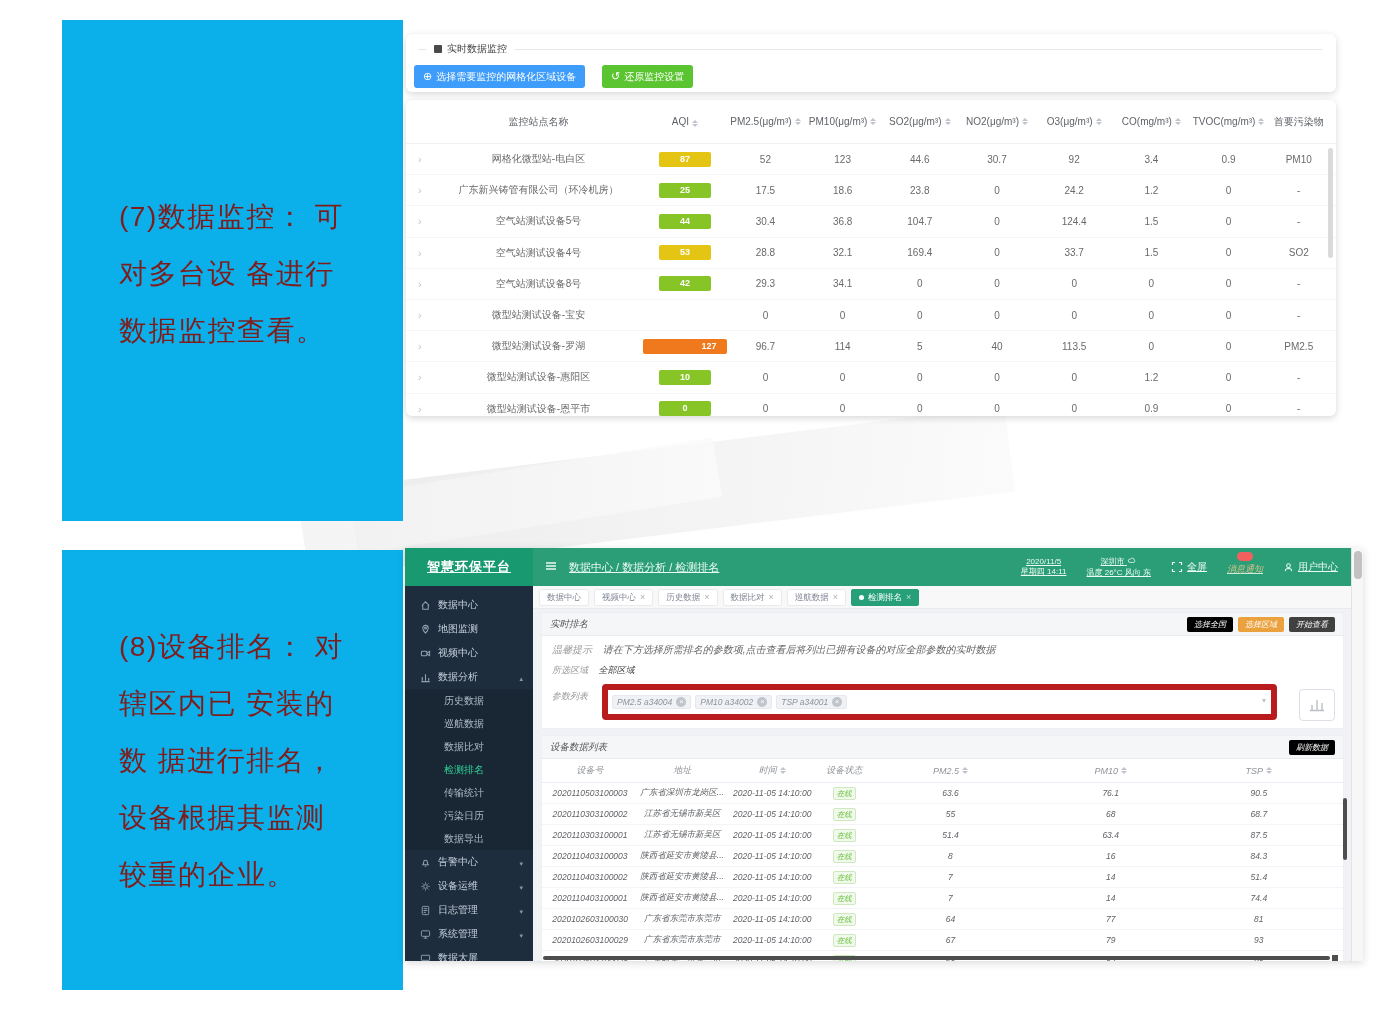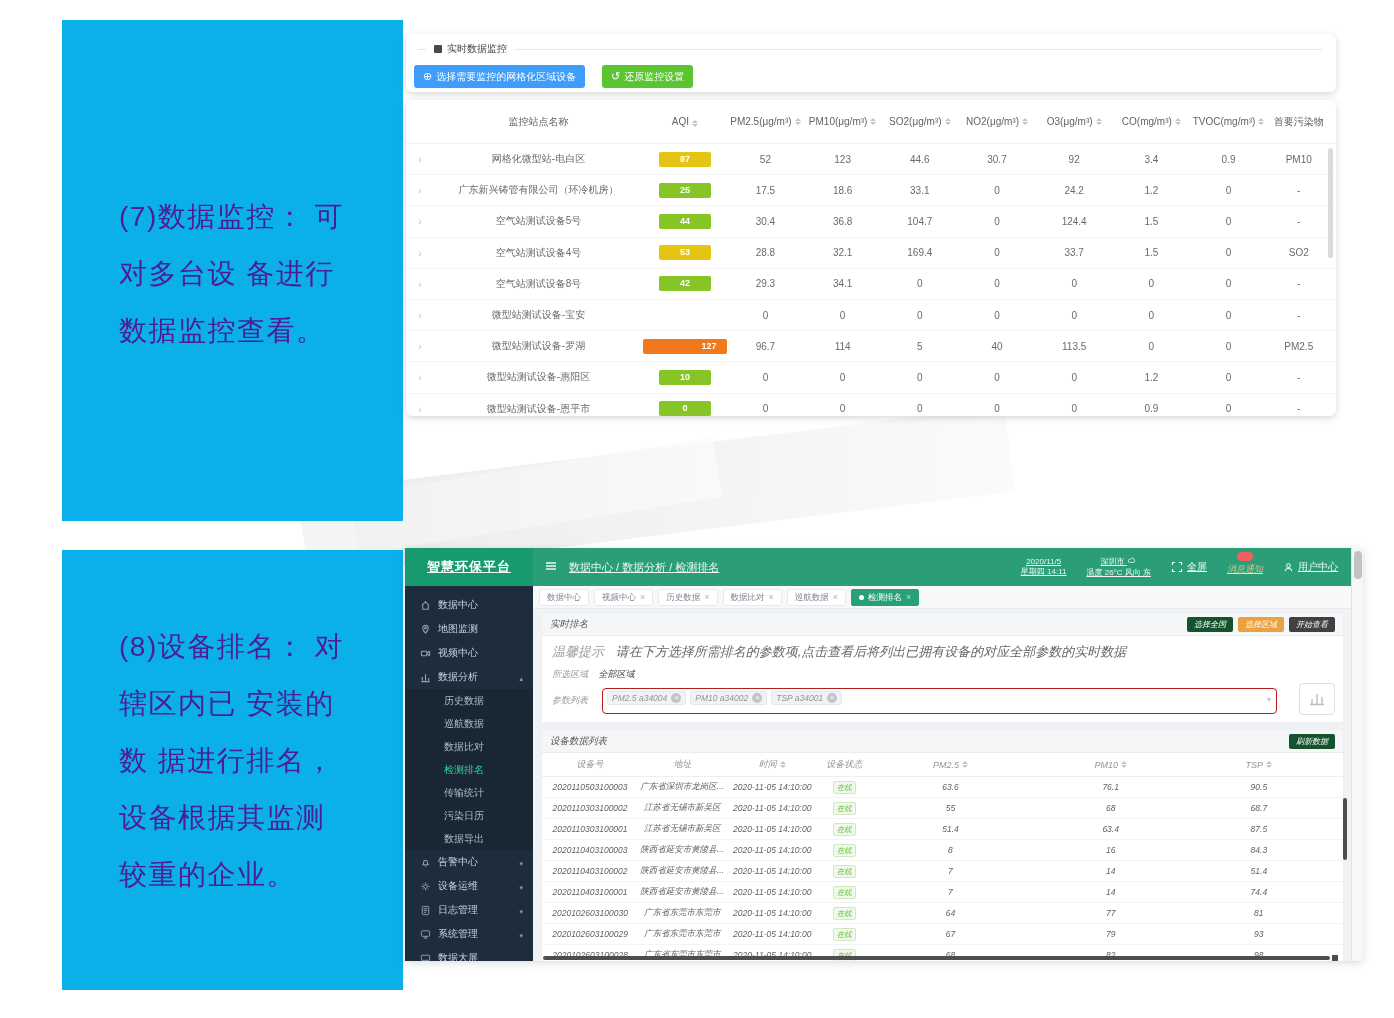--- a/index.html
+++ b/index.html
@@ -7,21 +7,21 @@
         font-family:"Liberation Sans","DejaVu Sans",sans-serif;}
 
   
   .swoosh{position:absolute;left:352px;top:446px;width:660px;height:86px;
           background:linear-gradient(100deg,#e9e9e9 0%,#f3f3f3 60%,#fafafa 100%);
           transform:rotate(-7deg);opacity:.85;}
   .swoosh2{position:absolute;left:300px;top:470px;width:420px;height:60px;
            background:linear-gradient(100deg,#f1f1f1,#fbfbfb);transform:rotate(-9deg);opacity:.8;}
 
   
-  .cap{position:absolute;background:#0bb0ea;color:#4c1d95;box-sizing:border-box;}
+  .cap{position:absolute;background:#0bb0ea;color:#7f1d1d;box-sizing:border-box;}
   #cap1{left:62px;top:20px;width:341px;height:501px;padding:168px 0 0 57px;}
   #cap2{left:62px;top:550px;width:341px;height:440px;padding:68px 0 0 57px;}
   .cap-line{font-size:28px;line-height:57px;letter-spacing:1.5px;font-weight:400;white-space:nowrap;}
 
   
   #shot1{position:absolute;left:404px;top:26px;width:936px;height:392px;}
   .cardA{position:absolute;left:2px;top:8px;width:930px;height:58px;background:#fff;
          border-radius:6px;box-shadow:0 2px 7px rgba(0,0,0,.16);}
   .legend-line{position:absolute;left:12px;right:14px;top:15px;border-top:1px solid #e6e6e6;}
   .legend-label{position:absolute;left:20px;top:8px;background:#fff;padding:0 8px;font-size:10px;
@@ -96,34 +96,34 @@
   .tab.active{background:#27a07a;border-color:#27a07a;color:#fff;}
   .tab .dot{width:5px;height:5px;border-radius:50%;background:#fff;}
   .tab-x{opacity:.65;}
   .tab-x::before{content:"×";font-size:9px;}
 
   .panel{margin:3px 8px 0;background:#fff;border:1px solid #eceff3;border-radius:2px;font-style:italic;}
   .panel-hd{height:22px;background:#f5f6f7;border-bottom:1px solid #e9ecef;display:flex;
             align-items:center;padding:0 8px;font-size:9.5px;color:#555;}
   .panel-hd .sp{margin-left:auto;display:flex;gap:5px;}
   .pill{height:15px;line-height:15px;padding:0 7px;border-radius:2px;color:#fff;font-size:8px;white-space:nowrap;}
-  .pill.red{background:#14532d;}
+  .pill.red{background:#000000;}
   .pill.orange{background:#eba23e;}
   .pill.green{background:#404040;}
 
   .p1-body{position:relative;padding:5px 10px 8px;background:#fff;}
-  .tip-row{font-size:13px;margin:2px 0 7px;white-space:nowrap;overflow:hidden;}
+  .tip-row{font-size:10px;margin:2px 0 7px;white-space:nowrap;overflow:hidden;}
   .lab{color:#9a9a9a;margin-right:8px;}
   .txt{color:#666;}
   .region-row{font-size:9px;margin-bottom:7px;}
   .region-row .val{color:#444;}
   .param-row{display:flex;align-items:flex-start;font-size:9px;padding-right:56px;}
   .param-row .lab{flex:none;padding-top:6px;width:42px;}
-  .select{flex:1;min-height:20px;border:1px solid #b91c1c;border-radius:4px;background:#fff;
-          display:flex;align-items:flex-start;flex-wrap:wrap;gap:4px;padding:2px 18px 2px 4px;position:relative;}
+  .select{flex:1;min-height:20px;border:6px solid #b91c1c;border-radius:4px;background:#fff;
+          display:flex;align-items:center;flex-wrap:wrap;gap:4px;padding:2px 18px 2px 4px;position:relative;}
   .sel-caret{position:absolute;right:5px;top:5px;color:#c0c4cc;}
   .sel-caret::before{content:"▾";font-size:8px;}
   .ptag{background:#f0f2f5;border:1px solid #e6e8eb;border-radius:2px;padding:1px 4px;color:#8f949b;
         font-size:8.5px;display:inline-flex;align-items:center;gap:4px;}
   .ptag-x{width:10px;height:10px;border-radius:50%;background:#c0c4cc;color:#fff;font-size:8px;
           line-height:10px;text-align:center;}
   .ptag-x::before{content:"×";}
   .chart-btn{position:absolute;right:8px;bottom:7px;width:34px;height:30px;border:1px solid #dcdfe6;
              border-radius:4px;background:#fff;display:flex;align-items:center;justify-content:center;color:#b9bfc7;}
 
@@ -268,21 +268,21 @@
             <div class="mc c-pri">PM10</div>
           </div>
           <div class="mrow">
             <div class="mc c-exp expand"></div>
             <div class="mc c-name">广东新兴铸管有限公司（环冷机房）</div>
             <div class="mc c-aqi">
               <span class="badge green">25</span>
             </div>
             <div class="mc c-val">17.5</div>
             <div class="mc c-val">18.6</div>
-            <div class="mc c-val">33.1</div>
+            <div class="mc c-val">23.8</div>
             <div class="mc c-val">0</div>
             <div class="mc c-val">24.2</div>
             <div class="mc c-val">1.2</div>
             <div class="mc c-val">0</div>
             <div class="mc c-pri">-</div>
           </div>
           <div class="mrow">
             <div class="mc c-exp expand"></div>
             <div class="mc c-name">空气站测试设备5号</div>
             <div class="mc c-aqi">

